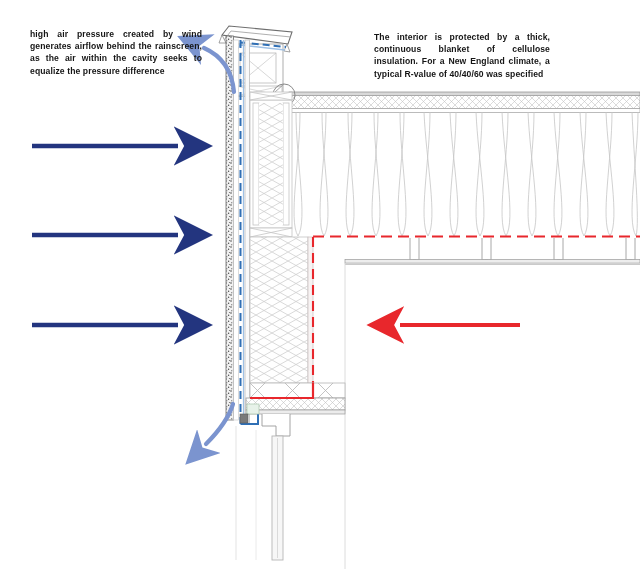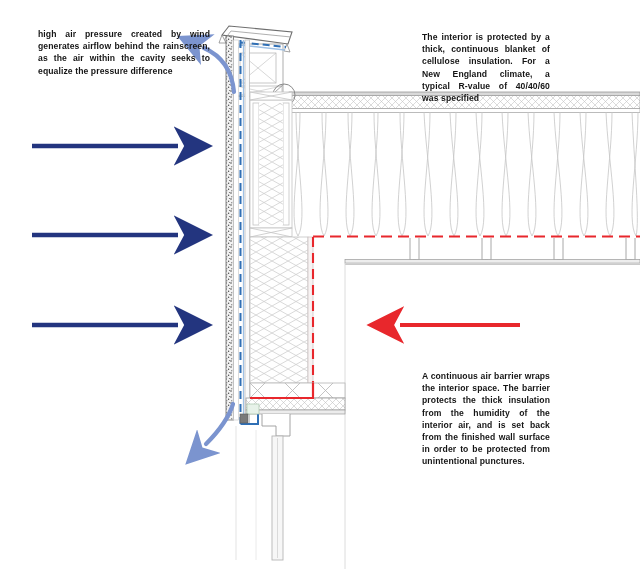--- a/index.html
+++ b/index.html
@@ -28,27 +28,27 @@
   .callout {
     position: absolute;
     font-size: 8.6px;
     line-height: 12.2px;
     letter-spacing: 0.1px;
     text-align: justify;
     text-justify: inter-word;
     color: #151515;
     font-weight: 600;
   }
-  .callout.tl { left: 30px;  top: 28px;  width: 172px; margin-left: 8px; }
+  .callout.tl { left: 30px;  top: 28px;  width: 172px; }
   .callout.tr { left: 374px; top: 31px;  width: 176px; }
   .callout.bl { left: 30px;  top: 412px; width: 175px; }
   .callout.br { left: 374px; top: 370px; width: 176px; }
   .callout p { margin: 0; }
   .callout.br p,
-  .callout.tr p { text-align: justify; margin-left: 48px; }
+  .callout.tr p { text-align: justify; }
 </style>
 </head>
 <body>
 
 <div class="stage">
 
   <svg class="drawing" viewBox="0 0 640 569">
     <defs>
 
       <pattern id="xhatch" width="12" height="12" patternUnits="userSpaceOnUse">
@@ -220,17 +220,14 @@
 
   <div class="callout tl">
     <p>high air pressure created by wind generates airflow behind the rainscreen, as the air within the cavity seeks to equalize the pressure difference</p>
   </div>
 
   <div class="callout tr">
     <p>The interior is protected by a thick, continuous blanket of cellulose insulation.  For a New England climate, a typical R-value of 40/40/60 was specified</p>
   </div>
 
 
-  <div class="callout br">
-    <p>A continuous air barrier wraps the interior space.  The barrier protects the thick insulation from the humidity of the interior air, and is set back from the finished wall surface in order to be protected from unintentional punctures.</p>
-  </div>
 
 </div>
 
 </body></html>

